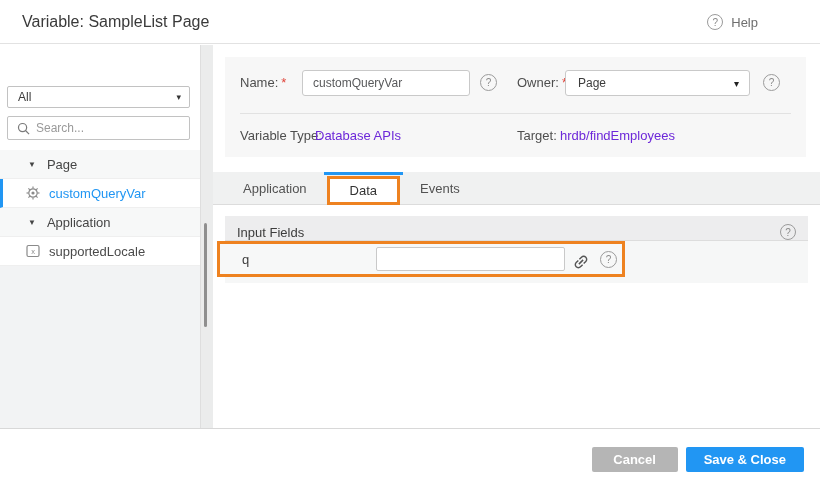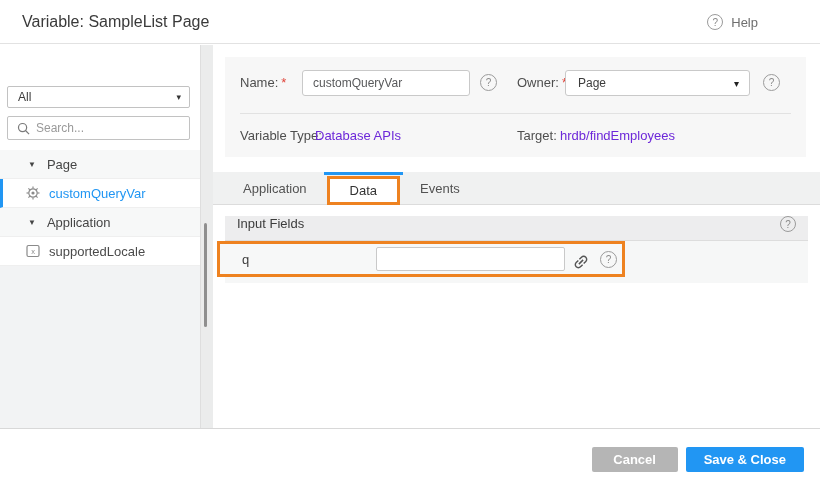--- a/index.html
+++ b/index.html
@@ -54,21 +54,21 @@
   .fp-static .val { color:#6d28d9;text-align:right; }
   
   .tabbar { position:absolute; left:0; right:0; top:127px; height:33px; background:#f0f1f1; border-bottom:1px solid #dcdcdc;
     display:flex; align-items:stretch; padding-left:16px; }
   .tab { line-height:33px; padding:0 14px; color:#525252; cursor:pointer; }
   .tab-active-wrap { position:relative; margin:4px 6px 0 6px; height:29px; border:3px solid var(--orange);
     background:#fff; padding:0 20px; line-height:23px; color:#333; cursor:pointer; }
   .tab-active-wrap .blue-bar { position:absolute; top:-7px; left:-6px; right:-6px; height:3px; background:var(--blue); }
   
   .section { position:absolute; left:12px; top:171px; width:583px; height:67px; background:#f6f7f7; }
-  .section-header { height:25px; background:#ededee; border-bottom:1px solid #dddddd; display:flex; align-items:flex-start; padding:0 12px; color:#3c3c3c; }
+  .section-header { height:25px; background:#ededee; border-bottom:1px solid #dddddd; display:flex; align-items:flex-end; padding:0 12px; color:#3c3c3c; }
   .section-header .qcircle { margin-left:auto; cursor:pointer; }
   .field-row { position:absolute; left:-8px; top:25px; width:408px; height:36px; border:3px solid var(--orange);
     background:#f7f8f8; display:flex; align-items:center; }
   .field-row .fname { margin-left:22px; color:#3c3c3c; }
   .field-row .text-input { left:156px; top:3px; width:189px; height:24px; border-radius:2px; }
   .link-icon { position:absolute; left:352px; top:9px; width:18px; height:18px; color:#555; cursor:pointer; display:inline-flex; }
   .field-row .qcircle { position:absolute; left:380px; top:7px; cursor:pointer; }
   
   .footer { position:absolute; left:0; right:0; bottom:0; height:61px; background:#fff; border-top:1px solid #d8d8d8;
     display:flex; align-items:center; justify-content:flex-end; gap:8px; padding-right:16px; }

